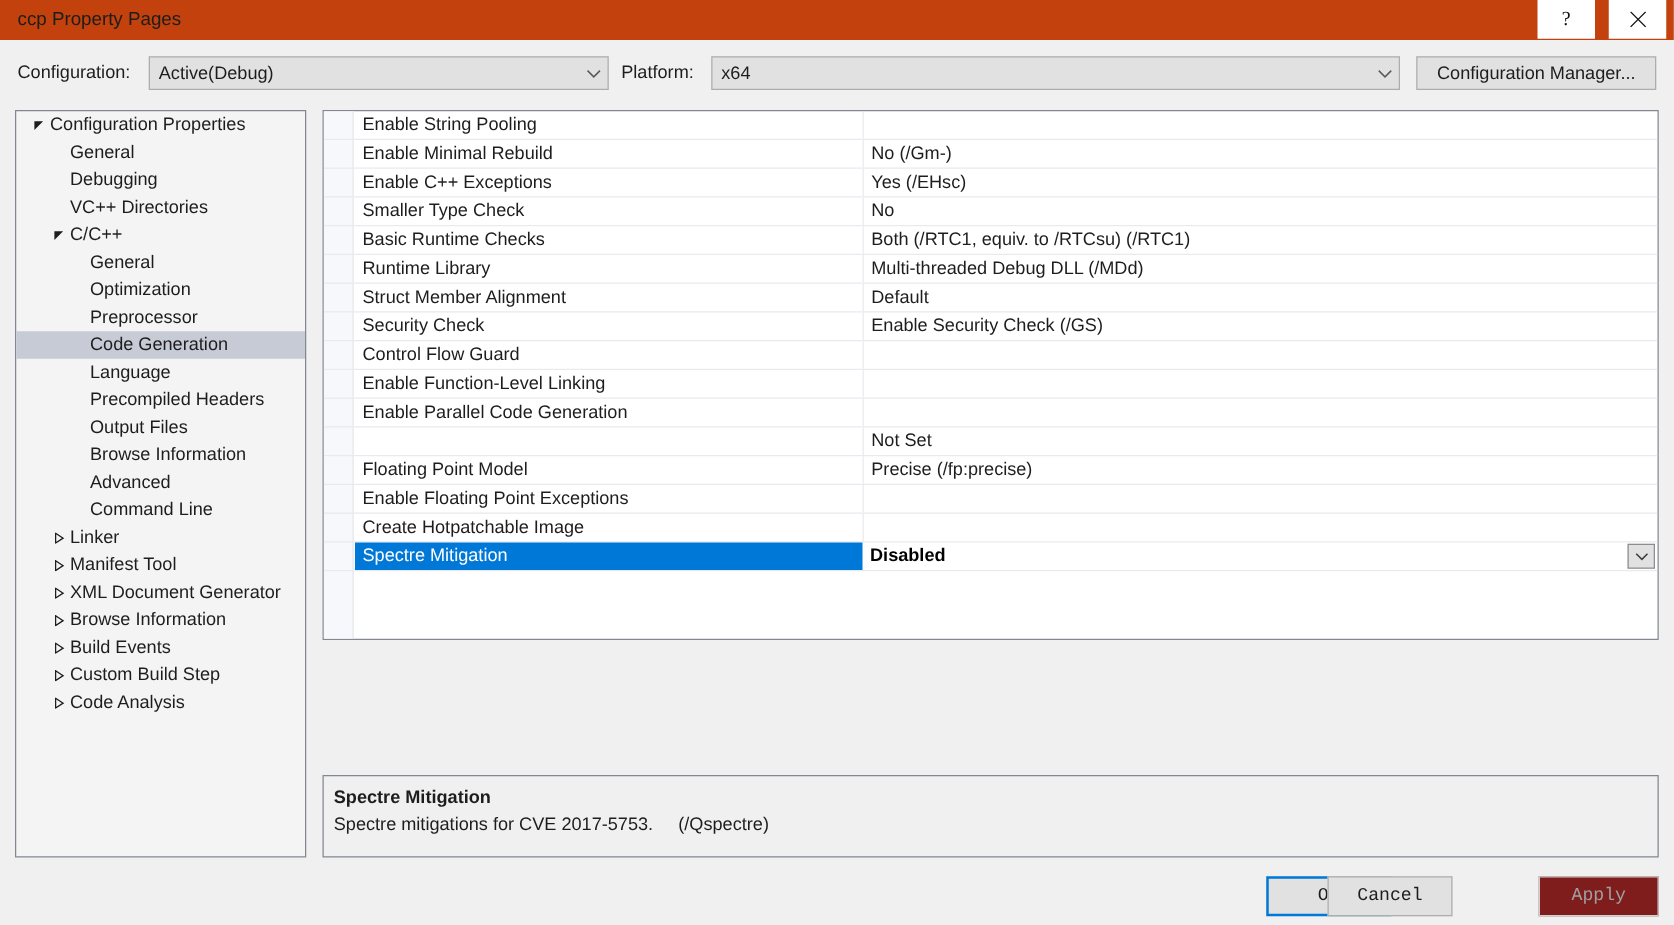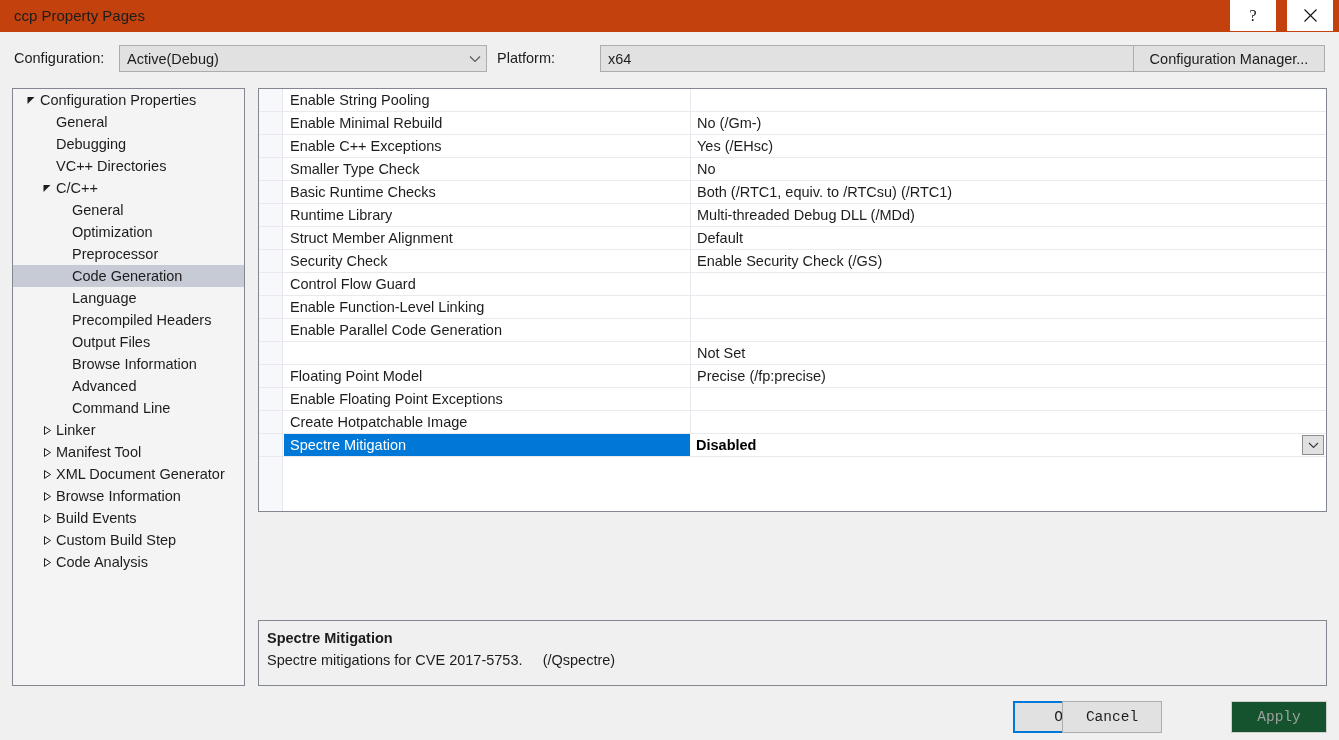--- a/index.html
+++ b/index.html
@@ -87,21 +87,21 @@
     flex: 1;
     overflow: hidden;
   }
   .combo .chev {
     width: 22px;
     display: flex;
     align-items: center;
     justify-content: center;
   }
   .combo-config   { left: 119px; top: 45px; width: 368px; }
-  .combo-platform { left: 569px; top: 45px; width: 551px; margin-left: 31px; }
+  .combo-platform { left: 569px; top: 45px; width: 551px; }
 
   .cfgmgr-btn {
     position: absolute;
     left: 1133px; top: 45px;
     width: 192px; height: 27px;
     background: #e1e1e1;
     border: 1px solid #adadad;
     box-sizing: border-box;
     font-size: 14.5px;
     color: #1d1d1d;
@@ -276,21 +276,21 @@
   }
   .btn-ok {
     left: 1013px; top: 701px; width: 100px;
     border: 2px solid #0078d7;
     background: #e1e1e1;
   }
   .btn-cancel { left: 1062px; top: 701px; width: 100px; }
   .btn-apply {
     left: 1231px; top: 701px; width: 96px;
     color: #a0a0a0;
-    background: #14532d;
+    background: #7f1d1d;
     border-color: #cfcfcf;
   }
 </style>
 </head>
 <body>
 
 <div class="titlebar">
   <div class="title-text">ccp Property Pages</div>
 
   <div class="win-btn help-btn">

